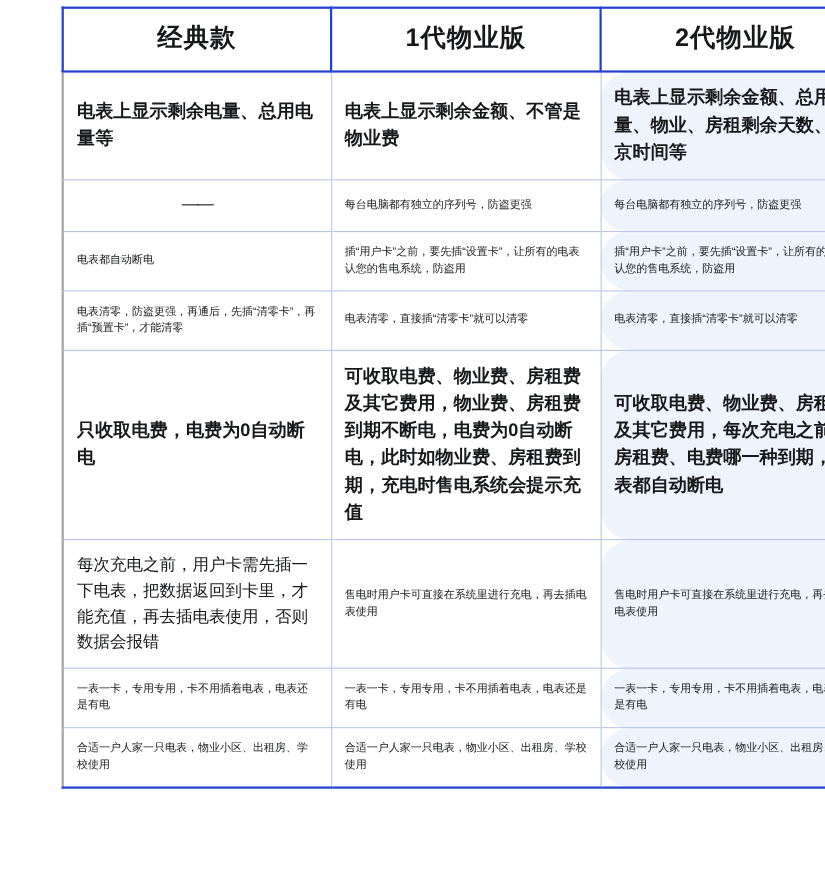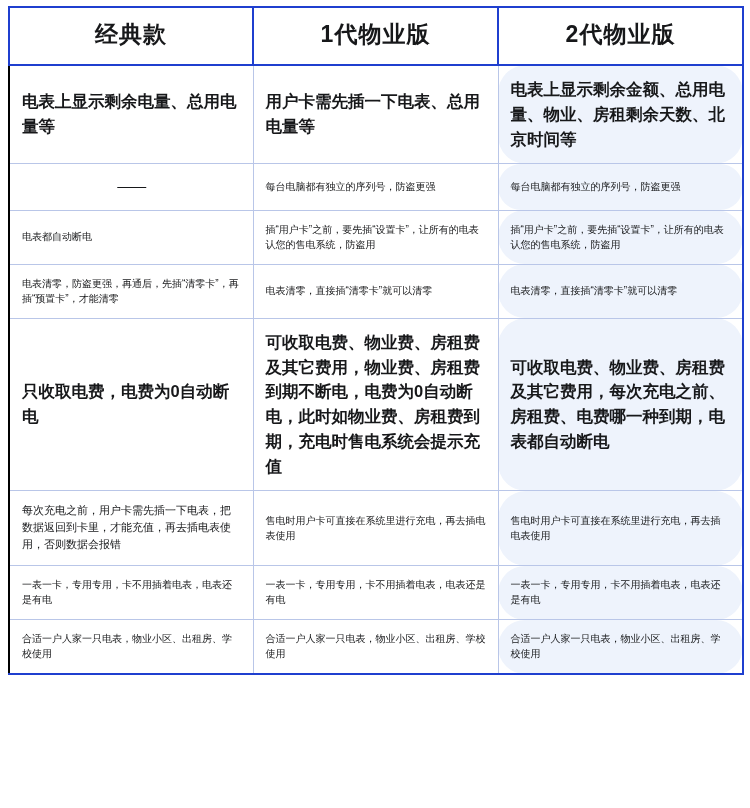--- a/index.html
+++ b/index.html
@@ -12,20 +12,21 @@
     height: 808px;
     font-family: "Liberation Sans", "DejaVu Sans", sans-serif;
     color: #17181a;
   }
   .sheet {
     width: 692px;
     height: 808px;
     box-sizing: border-box;
     padding: 6px 8px 8px 8px;
     position: relative;
+    margin-left: 48px;
   }
   table.compare {
     width: 734px;
     border-collapse: collapse;
     table-layout: fixed;
   }
   table.compare col.c1 { width: 244px; }
   table.compare col.c2 { width: 245px; }
   table.compare col.c3 { width: 245px; }
 
@@ -48,36 +49,36 @@
 
   tbody td {
     border: 1px solid #b9c6e8;
     vertical-align: middle;
     padding: 11px 12px 12px 12px;
     font-size: 10px;
     line-height: 1.5;
     color: #17181a;
   }
   tbody tr td.col1 {
-    border-left: 2px solid #000000;
+    border-left: 2px solid #a3a3a3;
   }
   tbody tr td.col3 {
     border-right: 2px solid #1f3fcf;
     background: #eef3fc;
     border-radius: 28px;
   }
   tbody tr:last-child td {
     border-bottom: 2px solid #1f3fcf;
   }
   tbody tr:first-child td {
     border-top: none;
   }
 
   td.bold { font-weight: bold; font-size: 16.5px; }
-  td.small { font-size: 11px; line-height: 1.55; }
+  td.small { font-size: 15px; line-height: 1.55; }
   td.dash {
     text-align: center;
     color: #17181a;
     font-size: 15px;
   }
   .dash-mark {
     display: inline-block;
     letter-spacing: -1px;
   }
   .cell-text { display: block; white-space: pre-wrap; }
@@ -104,21 +105,21 @@
           <span class="hdr-inner">2代物业版</span>
         </th>
       </tr>
     </thead>
     <tbody>
       <tr>
         <td class="col1 bold">
             <span class="cell-text">电表上显示剩余电量、总用电量等</span>
           </td>
         <td class="col2 bold">
-            <span class="cell-text">用户卡需先插一下电表、总用电量等</span>
+            <span class="cell-text">电表上显示剩余金额、不管是物业费</span>
           </td>
         <td class="col3 bold">
             <span class="cell-text">电表上显示剩余金额、总用电量、物业、房租剩余天数、北京时间等</span>
           </td>
       </tr>
       <tr>
         <td class="col1 dash">
             <span class="dash-mark cell-text">——</span>
           </td>
         <td class="col2">

